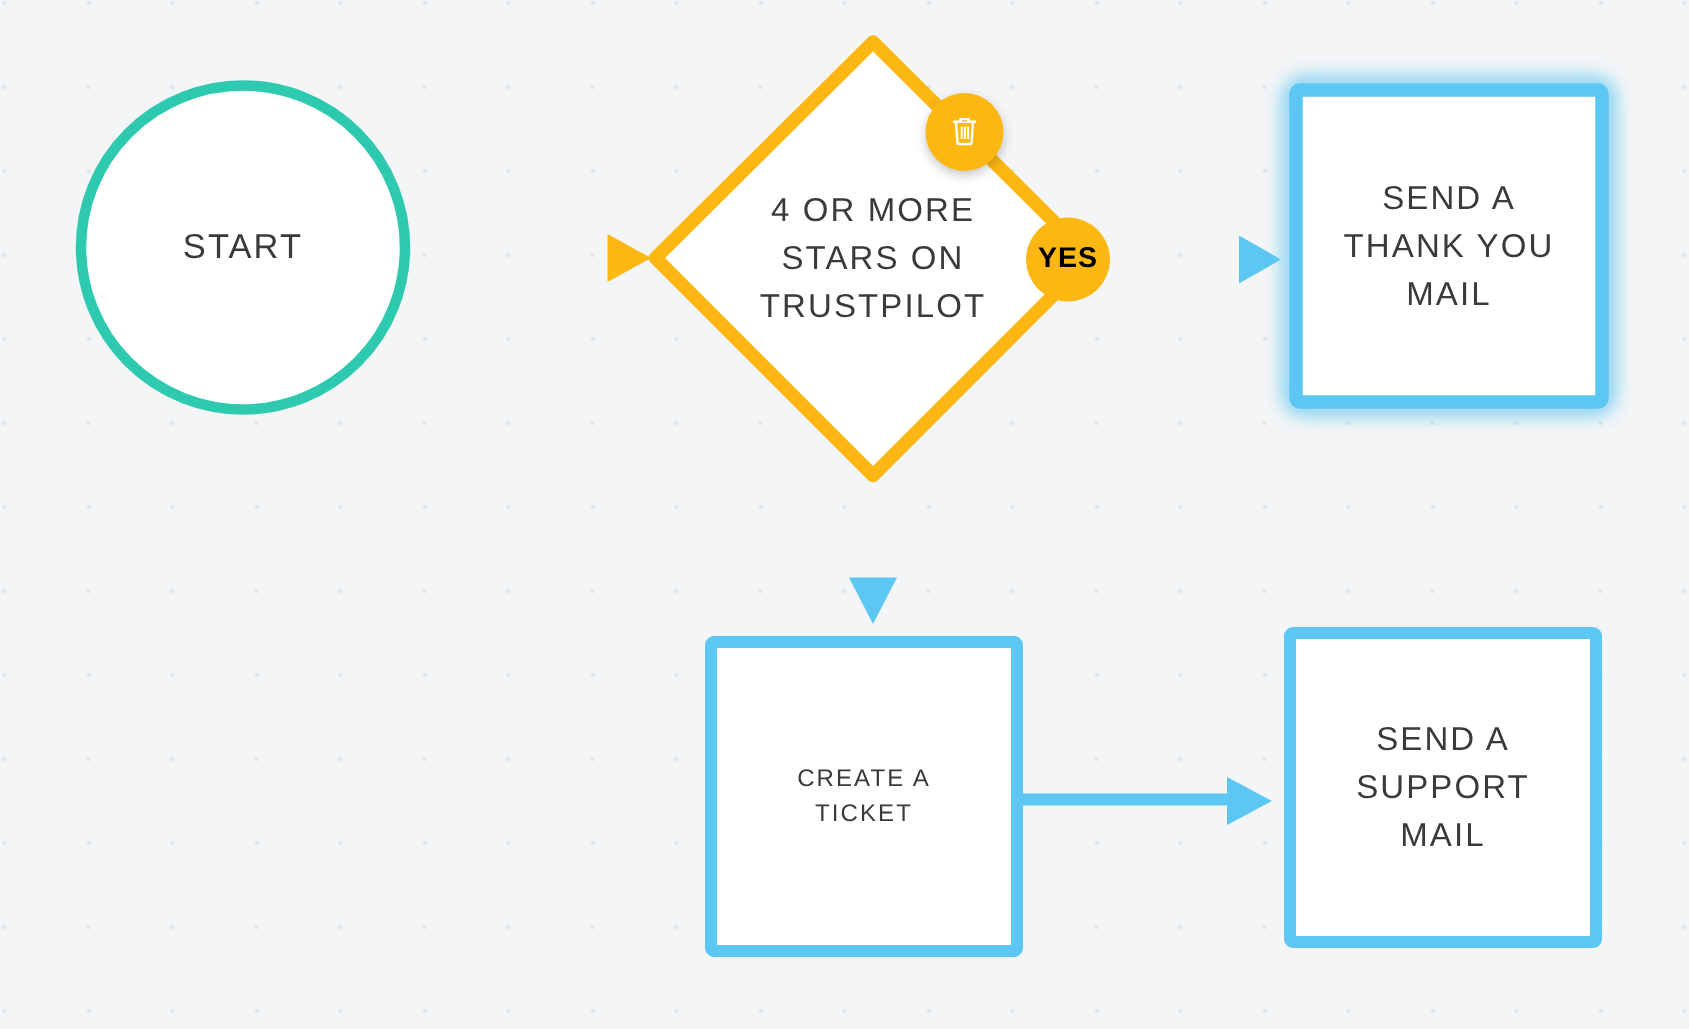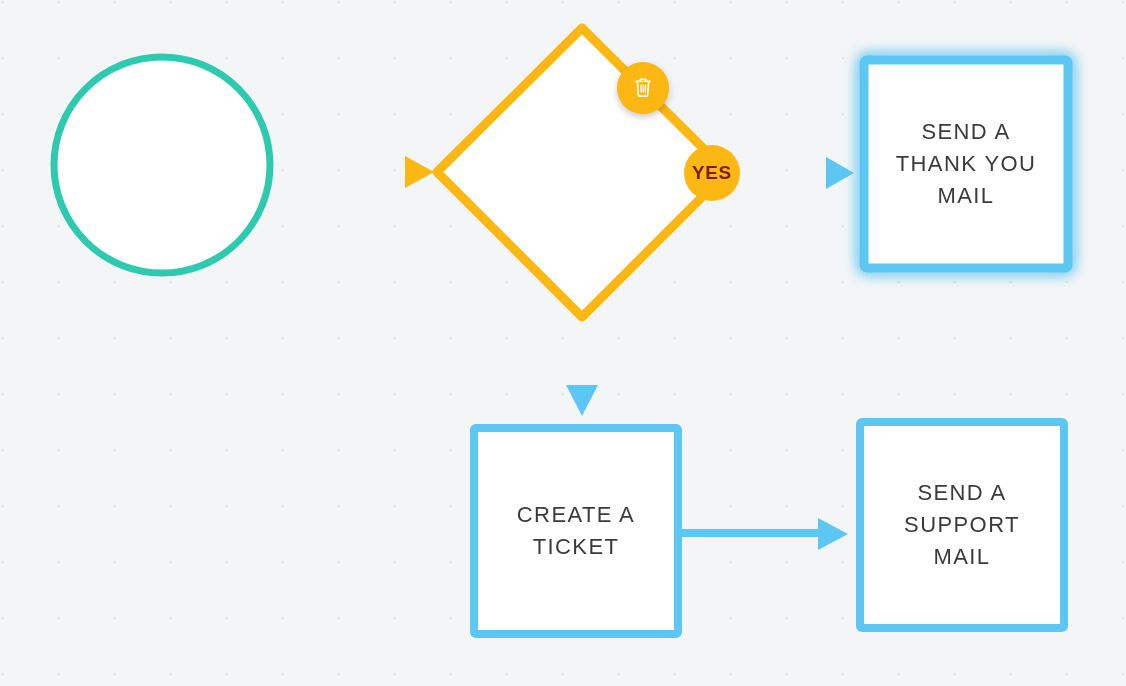--- a/index.html
+++ b/index.html
@@ -57,36 +57,36 @@
     font-size: 22px;
   }
   #thankyou-label {
     left: 864px; top: 60px;
     width: 204px; height: 208px;
     font-size: 22px;
   }
   #ticket-label {
     left: 474px; top: 428px;
     width: 204px; height: 206px;
-    font-size: 22px;
+    font-size: 16px;
   }
   #support-label {
     left: 860px; top: 422px;
     width: 204px; height: 206px;
     font-size: 22px;
   }
 
   
   .badge {
     position: absolute;
     border-radius: 50%;
     display: flex;
     align-items: center;
     justify-content: center;
-    color: #7f1d1d;
+    color: #000000;
     font-family: "Liberation Sans", sans-serif;
     font-weight: 700;
     letter-spacing: 0.6px;
   }
   #badge-yes {
     left: 684px; top: 145px;
     width: 56px; height: 56px;
     background: #fcb713;
     font-size: 19px;
   }
@@ -167,21 +167,25 @@
 
     <polygon points="582,28 727,172 582,317 437,172" fill="#ffffff" stroke="#fcb713" stroke-width="9" stroke-linejoin="round"></polygon>
 
     <rect x="864" y="60" width="204" height="208" rx="3" fill="#ffffff" stroke="#5bc7f2" stroke-width="9" filter="url(#blue-glow)"></rect>
 
     <rect x="474" y="428" width="204" height="206" rx="2" fill="#ffffff" stroke="#5bc7f2" stroke-width="8"></rect>
 
     <rect x="860" y="422" width="204" height="206" rx="2" fill="#ffffff" stroke="#5bc7f2" stroke-width="8"></rect>
   </svg>
 
-
+  <div class="node-label" id="start-label">START</div>
+
+  <div class="node-label" id="decision-label">4 OR MORE
+STARS ON
+TRUSTPILOT</div>
 
   <div class="node-label" id="thankyou-label">SEND A
 THANK YOU
 MAIL</div>
 
   <div class="node-label" id="ticket-label">CREATE A
 TICKET</div>
 
   <div class="node-label" id="support-label">SEND A
 SUPPORT

